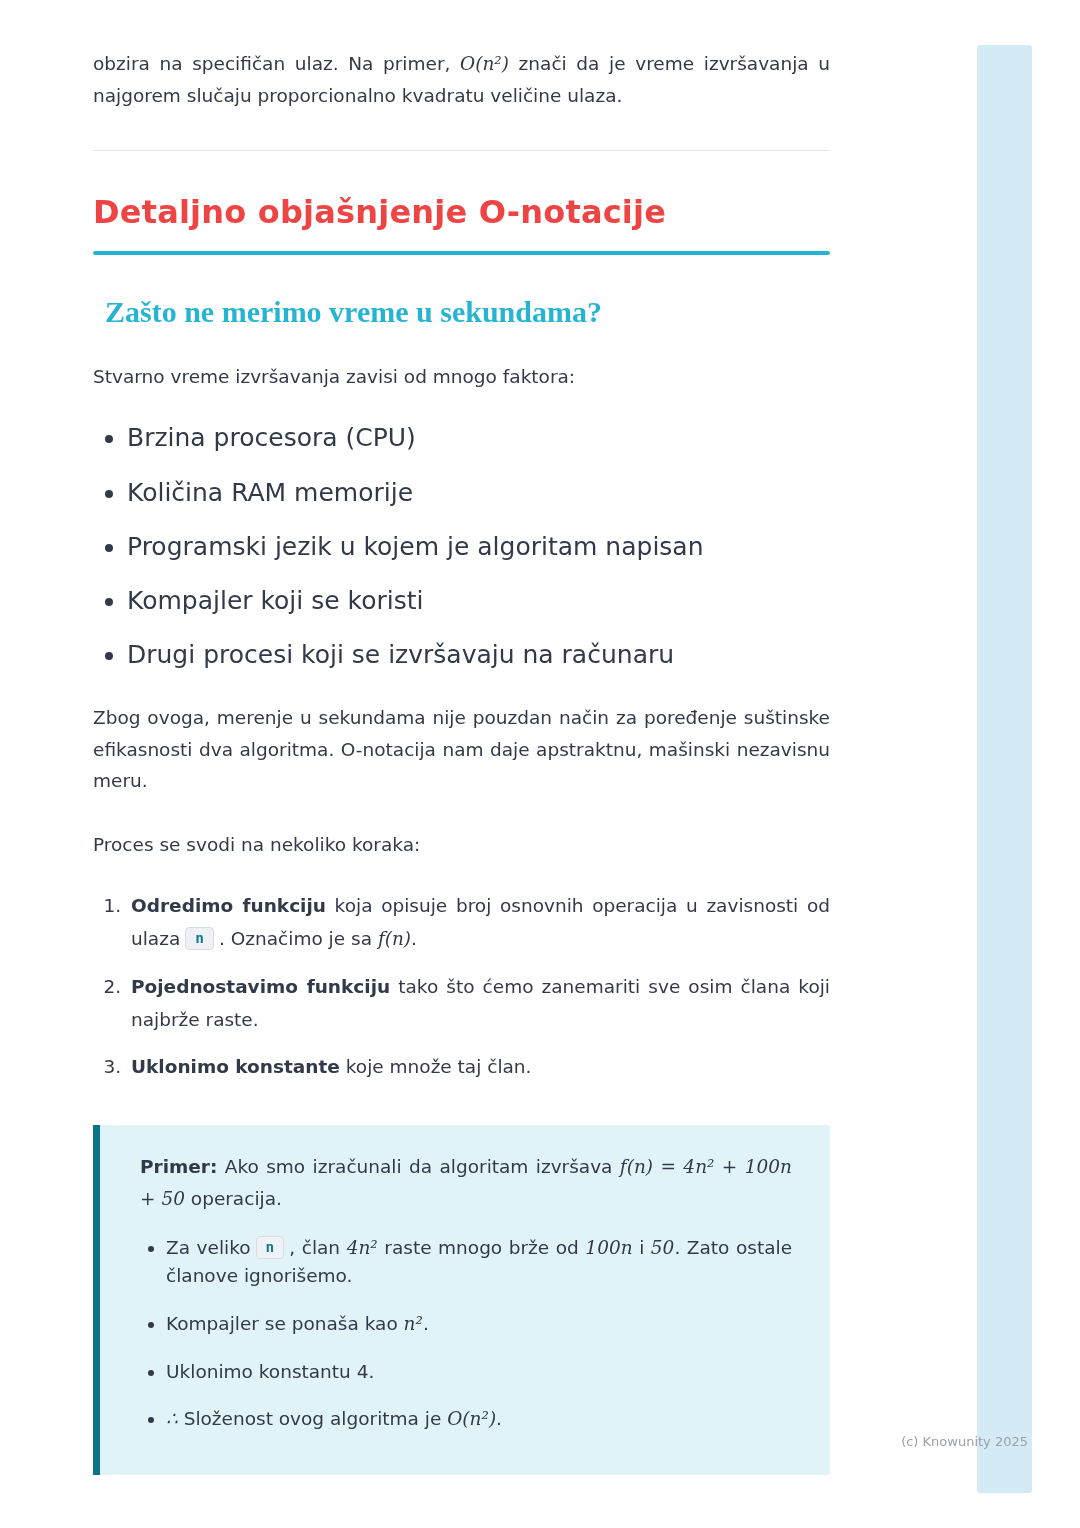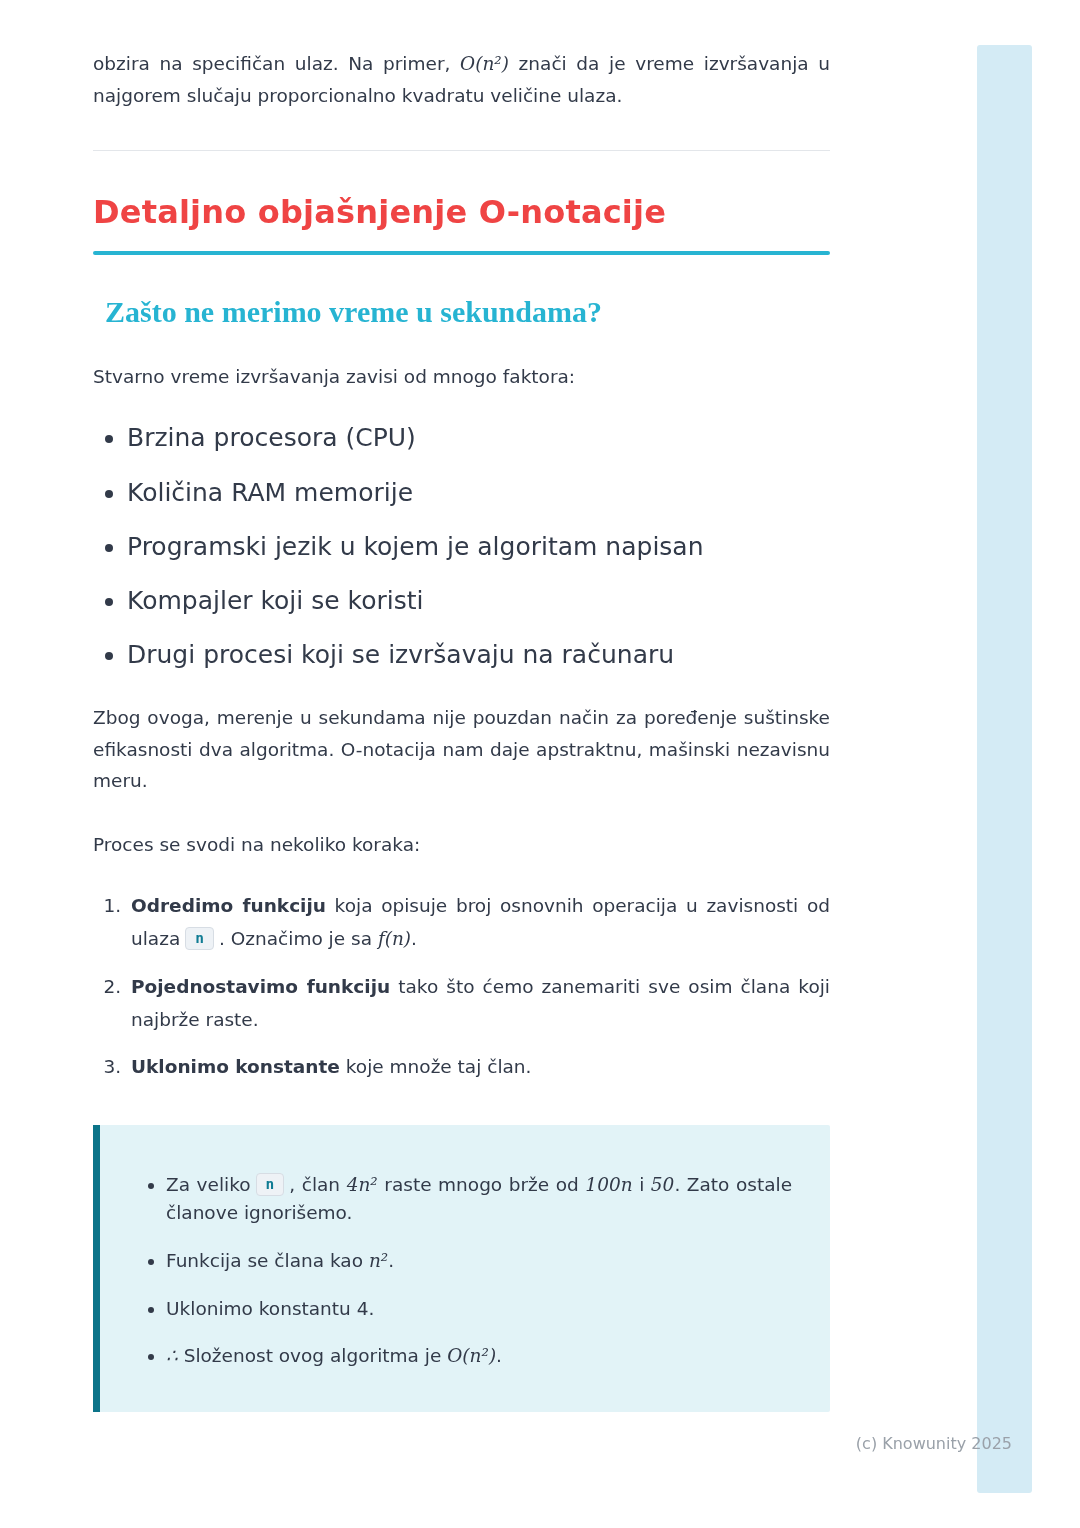--- a/index.html
+++ b/index.html
@@ -56,22 +56,22 @@
     box-sizing: border-box;
   }
   .callout p { line-height: 1.7; }
   .callout ul { margin: 20px 0 0; padding-left: 26px; }
   .callout li {
     font-size: 18.5px; line-height: 1.5;
     margin-bottom: 20px; text-align: justify;
   }
   .callout li:last-child { margin-bottom: 12px; }
   .footer {
-    position: absolute; top: 1434px; right: 68px;
-    font-size: 16px; color: #9aa1a9;
+    position: absolute; top: 1434px; right: 52px;
+    font-size: 13px; color: #9aa1a9;
   }
   strong { font-weight: bold; }
 </style>
 </head>
 <body>
 
 <div class="stripe"></div>
 
 <div class="content">
 
@@ -97,23 +97,24 @@
 
   <p class="lead">Proces se svodi na nekoliko koraka:</p>
 
   <ol class="steps">
     <li><strong>Odredimo funkciju</strong><span> koja opisuje broj osnovnih operacija u zavisnosti od ulaza</span><span class="chip">n</span><span>. Označimo je sa </span><span class="math">f(n)</span><span>.</span></li>
     <li><strong>Pojednostavimo funkciju</strong><span> tako što ćemo zanemariti sve osim člana koji najbrže raste.</span></li>
     <li><strong>Uklonimo konstante</strong><span> koje množe taj član.</span></li>
   </ol>
 
   <div class="callout">
+    <p class="justify"><strong>Primer:</strong><span> Ako smo izračunali da algoritam izvršava </span><span class="math">f(n) = 4n² + 100n + 50</span><span> operacija.</span></p>
     <ul>
       <li><span>Za veliko</span><span class="chip">n</span><span>, član </span><span class="math">4n²</span><span> raste mnogo brže od </span><span class="math">100n</span><span> i </span><span class="math">50</span><span>. Zato ostale članove ignorišemo.</span></li>
-      <li><span>Funkcija se člana kao </span><span class="math">n²</span><span>.</span></li>
+      <li><span>Kompajler se ponaša kao </span><span class="math">n²</span><span>.</span></li>
       <li><span>Uklonimo konstantu 4.</span></li>
       <li><span class="math">∴</span><span> Složenost ovog algoritma je </span><span class="math">O(n²)</span><span>.</span></li>
     </ul>
   </div>
 
 </div>
 
 <div class="footer">(c) Knowunity 2025</div>
 
 </body></html>

